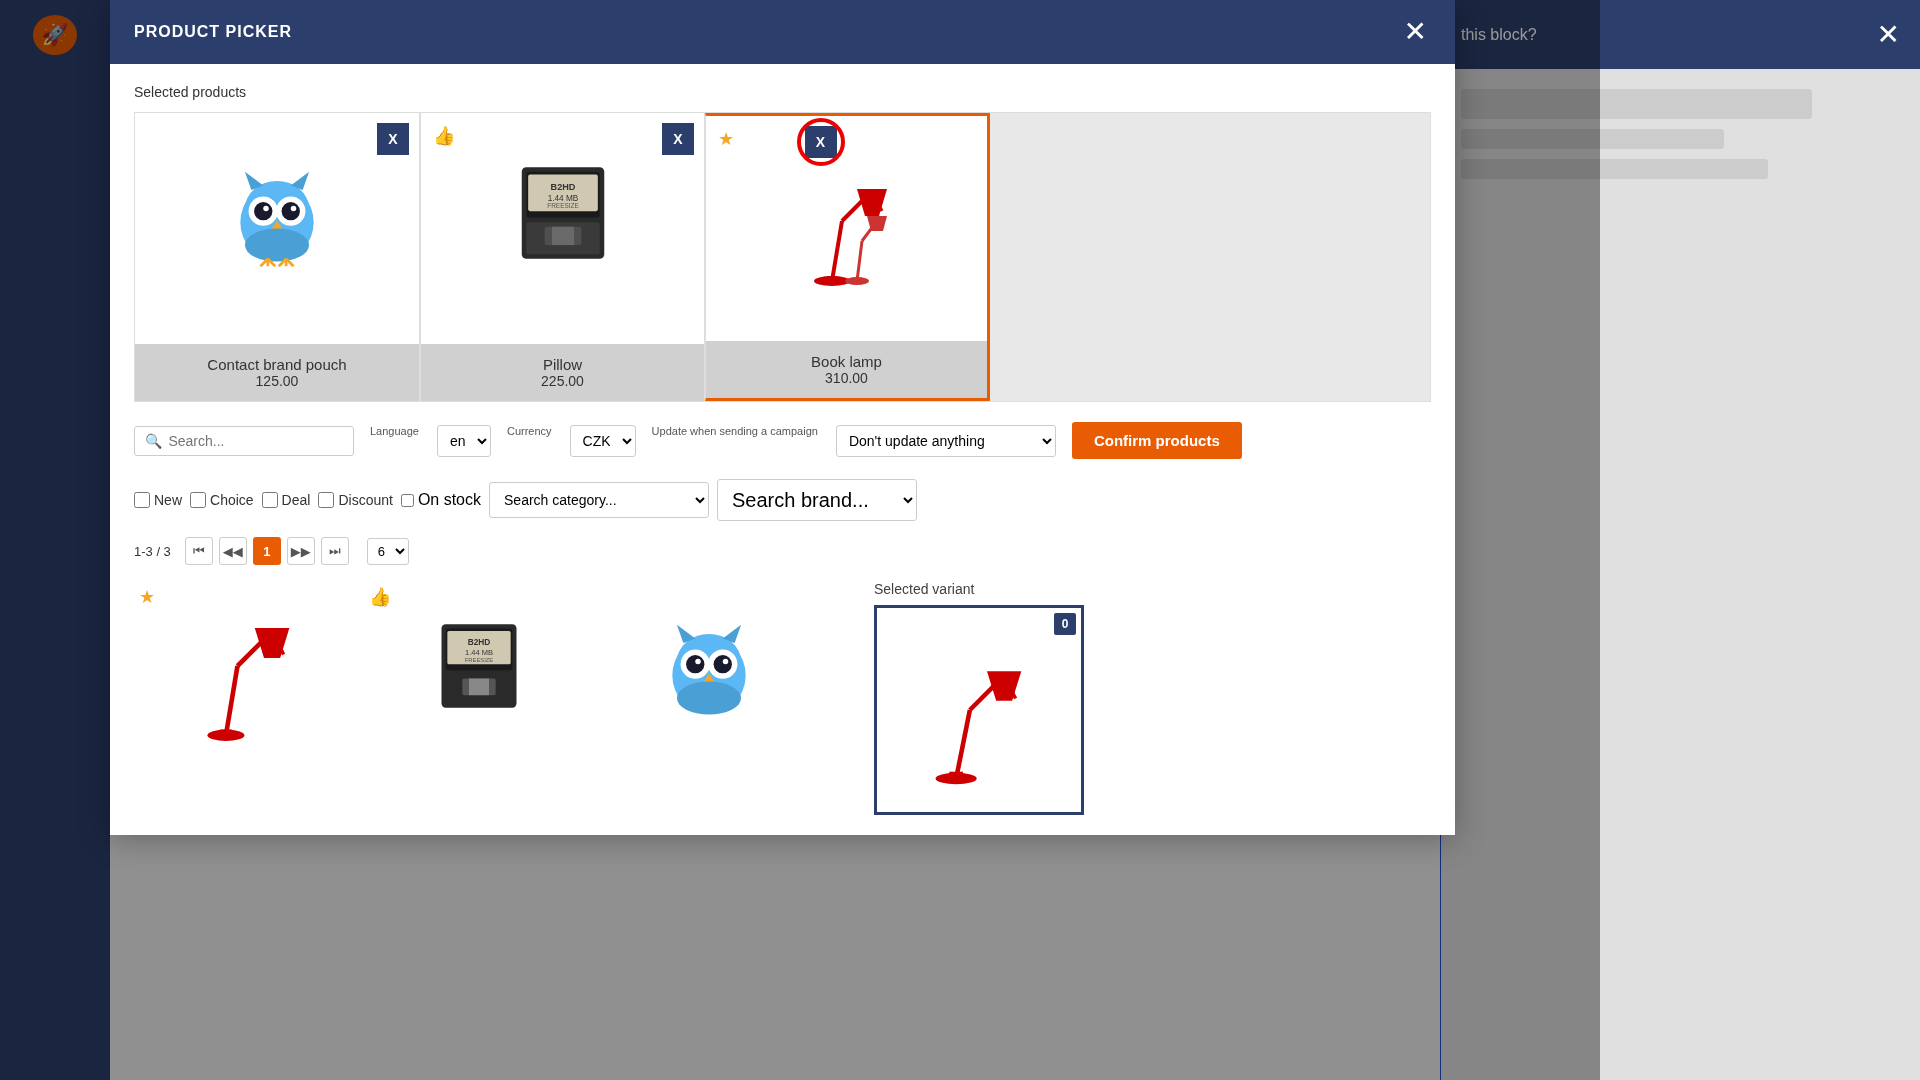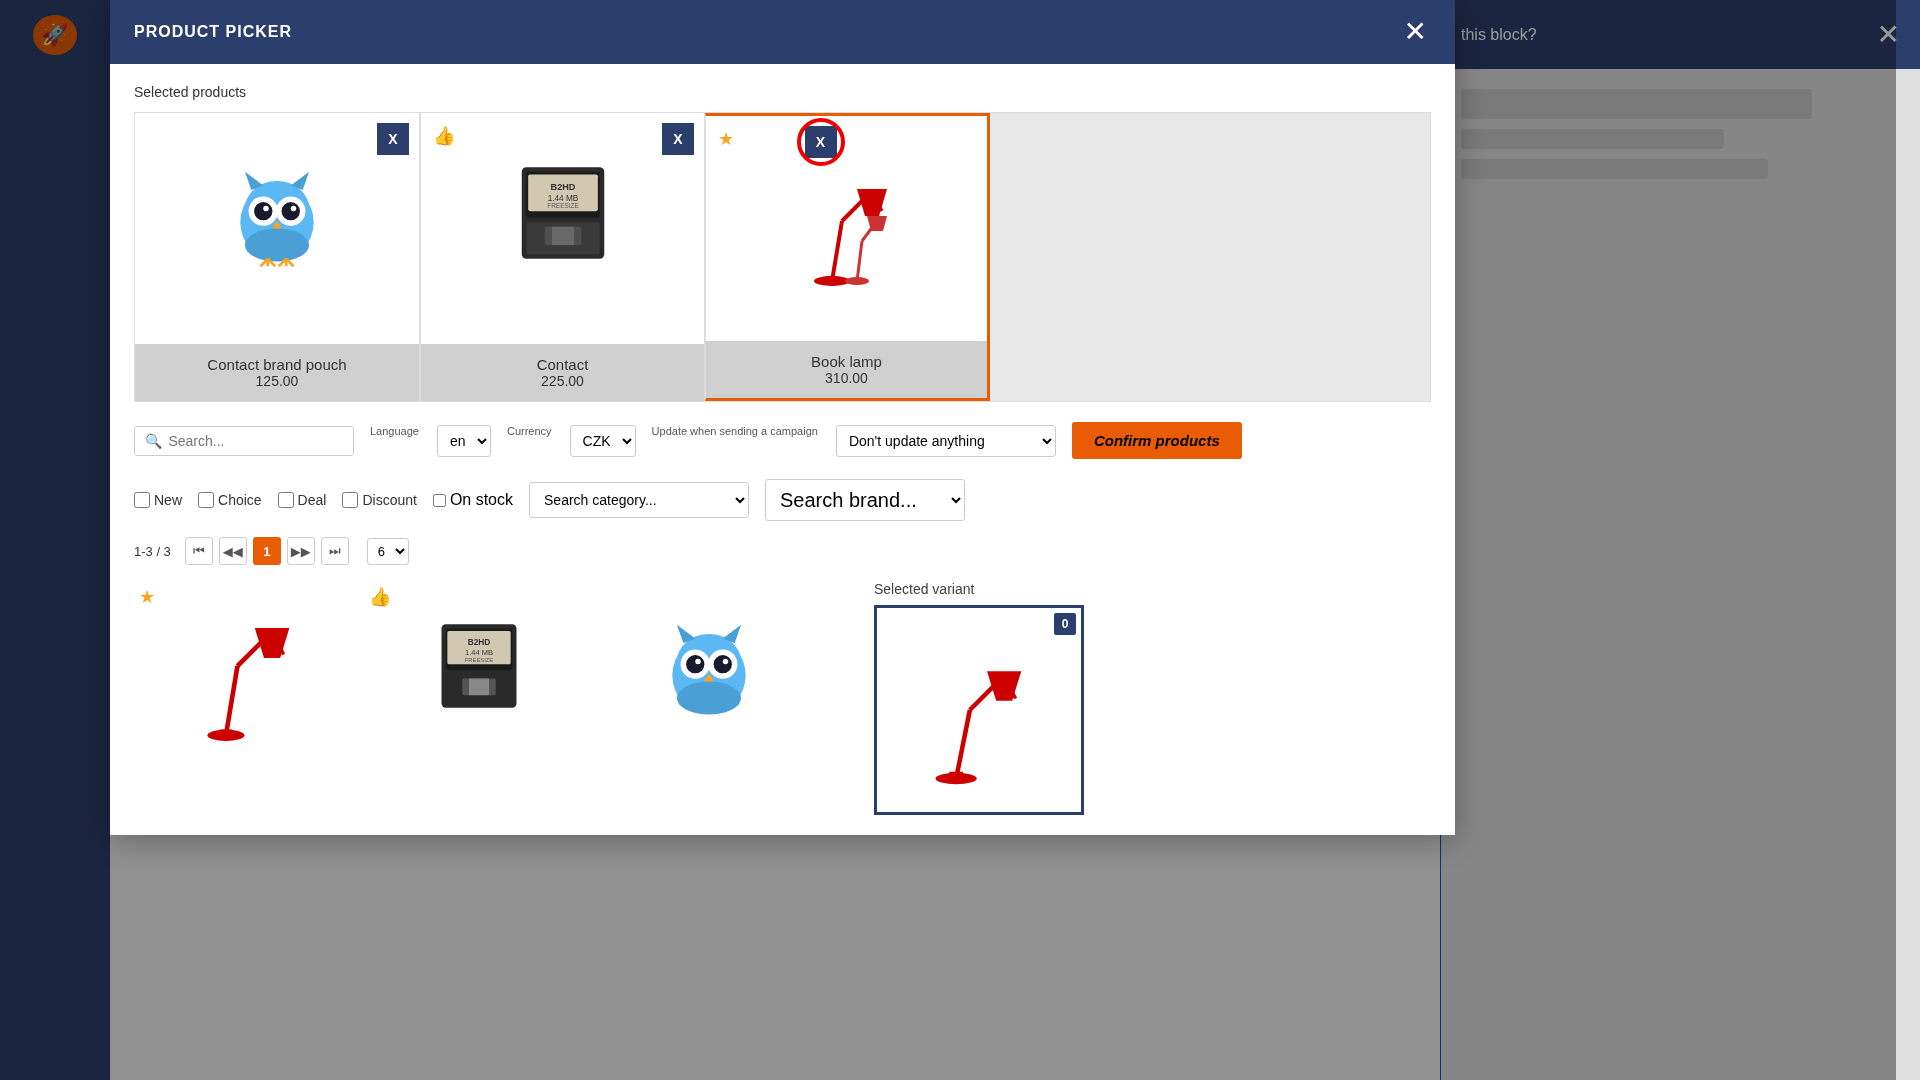--- a/index.html
+++ b/index.html
@@ -39,21 +39,21 @@
       display: flex;
       align-items: center;
       justify-content: center;
       margin-bottom: 20px;
     }
 
     
     .modal-overlay {
       position: absolute;
       top: 0; left: 0;
-      width: 1896px;
+      width: 1600px;
       height: 1080px;
       background: rgba(0,0,0,0.4);
       display: flex;
       align-items: flex-start;
       justify-content: center;
       padding-top: 0;
     }
 
     .modal {
       position: absolute;
@@ -248,36 +248,35 @@
       background: #fff;
       cursor: pointer;
     }
 
     .update-select {
       width: 220px;
     }
 
     .confirm-btn {
       background: #e85d04;
-      color: #000000;
+      color: #ffffff;
       border: none;
       border-radius: 3px;
       padding: 10px 22px;
       font-size: 15px;
       font-weight: bold;
       cursor: pointer;
       white-space: nowrap;
-      font-style: italic;
     }
 
     
     .filter-row {
       display: flex;
       align-items: center;
-      gap: 16px;
+      gap: 8px;
       margin-bottom: 16px;
       flex-wrap: wrap;
     }
 
     .filter-checkbox-group {
       display: flex;
       align-items: center;
       gap: 4px;
     }
 
@@ -595,21 +594,21 @@
               <text x="60" y="47" text-anchor="middle" fill="#333" font-size="9">1.44 MB</text>
               <text x="60" y="55" text-anchor="middle" fill="#555" font-size="7">FREESIZE</text>
 
               <rect x="40" y="75" width="40" height="20" rx="2" fill="#555"></rect>
               <rect x="48" y="75" width="24" height="20" fill="#888"></rect>
 
               <rect x="20" y="70" width="80" height="35" rx="2" fill="#4a4a4a" opacity="0.5"></rect>
             </svg>
           </div>
           <div class="product-card-info">
-            <div class="product-card-name">Contact</div>
+            <div class="product-card-name">Pillow</div>
             <div class="product-card-price">225.00</div>
           </div>
         </div>
 
         <div class="product-card selected" style="width:285px; border-left:1px solid #ddd;">
           <div class="product-card-star">★</div>
           <div style="position:relative; display:inline-block;">
             <button class="product-card-remove" style="position: absolute; top: 10px; right: 10px; margin: 0px; float: none;">X</button>
             <div class="circle-highlight" style="position: absolute; top: 2px; right: 2px; width: 48px; height: 48px;"></div>
           </div>

